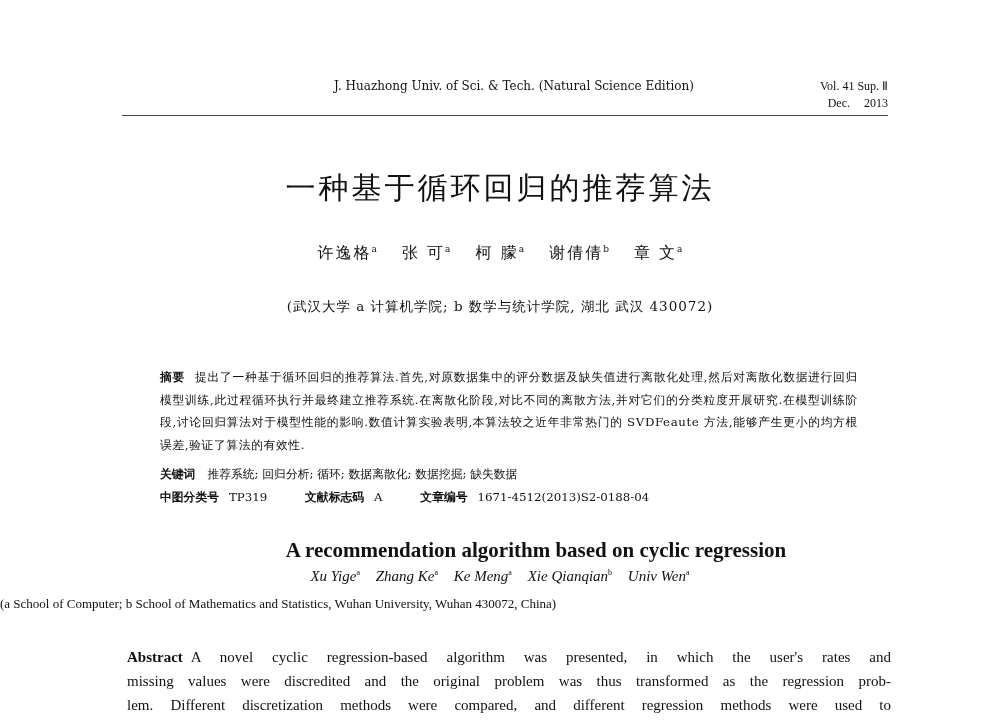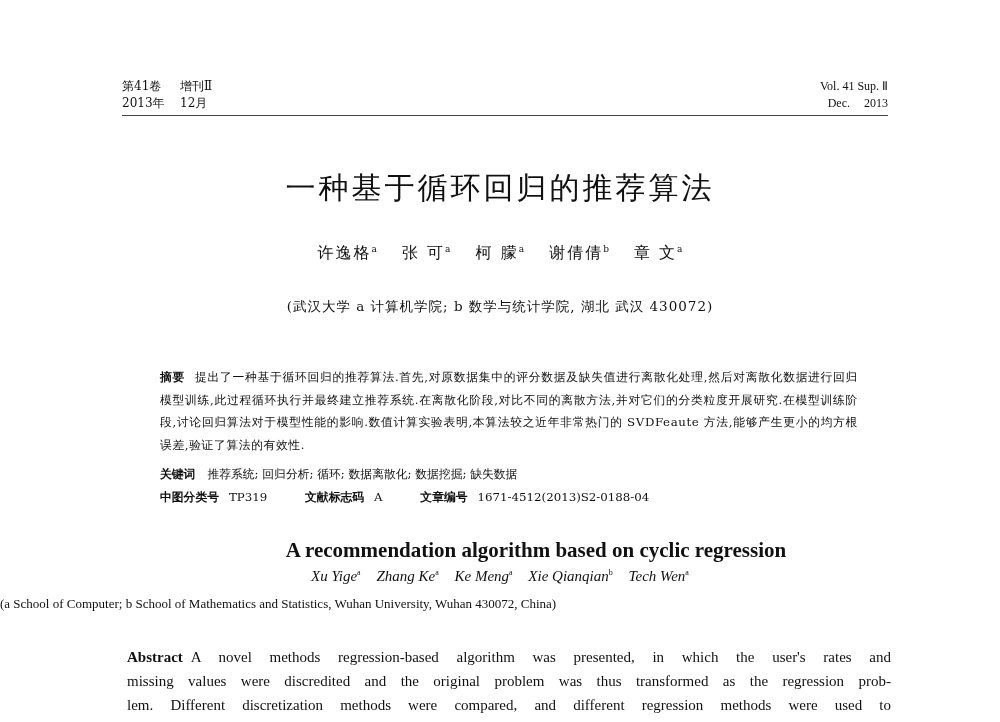--- a/index.html
+++ b/index.html
@@ -37,25 +37,22 @@
   .en-affil { position: absolute; left: 0; top: 596px; width: 792px; text-align: left; font-family: "Liberation Serif", serif; font-size: 13px; }
 
   .en-abstract { position: absolute; left: 127px; top: 645px; width: 764px; font-family: "Liberation Serif", serif; font-size: 15px; line-height: 24px; text-align: justify; }
   .en-abstract .label { font-weight: bold; margin-right: 8px; }
   .en-abstract .line { display: block; text-align-last: justify; white-space: nowrap; }
 </style>
 </head>
 <body>
 
 <div class="header">
-  <div class="hdr-left">
-    <div class="row"><span class="vol">第41卷</span><span>增刊Ⅱ</span></div>
-    <div class="row"><span class="vol">2013年</span><span>12月</span></div>
-  </div>
   <div class="hdr-center">
+    <div class="en">J. Huazhong Univ. of Sci. &amp; Tech. (Natural Science Edition)</div>
   </div>
   <div class="hdr-right">
     <div>Vol. 41 Sup. Ⅱ</div>
     <div class="date"><span>Dec.</span><span>2013</span></div>
   </div>
   <div class="hdr-rule"></div>
 </div>
 
 <h1 class="cn-title">一种基于循环回归的推荐算法</h1>
 
@@ -83,22 +80,22 @@
   <span class="label">文章编号</span><span>1671-4512(2013)S2-0188-04</span>
 </div>
 
 <h2 class="en-title">A recommendation algorithm based on cyclic regression</h2>
 
 <div class="en-authors">
   <span class="author"><span>Xu Yige</span><sup>a</sup></span>
   <span class="author"><span>Zhang Ke</span><sup>a</sup></span>
   <span class="author"><span>Ke Meng</span><sup>a</sup></span>
   <span class="author"><span>Xie Qianqian</span><sup>b</sup></span>
-  <span class="author"><span>Tech Wen</span><sup>a</sup></span>
+  <span class="author"><span>Univ Wen</span><sup>a</sup></span>
 </div>
 
 <div class="en-affil">(a School of Computer; b School of Mathematics and Statistics, Wuhan University, Wuhan 430072, China)</div>
 
 <div class="en-abstract">
-  <span class="line"><span class="label">Abstract</span><span>A novel methods regression-based algorithm was presented, in which the user's rates and</span></span>
+  <span class="line"><span class="label">Abstract</span><span>A novel cyclic regression-based algorithm was presented, in which the user's rates and</span></span>
   <span class="line">missing values were discredited and the original problem was thus transformed as the regression prob-</span>
   <span class="line">lem. Different discretization methods were compared, and different regression methods were used to</span>
 </div>
 
 </body></html>

